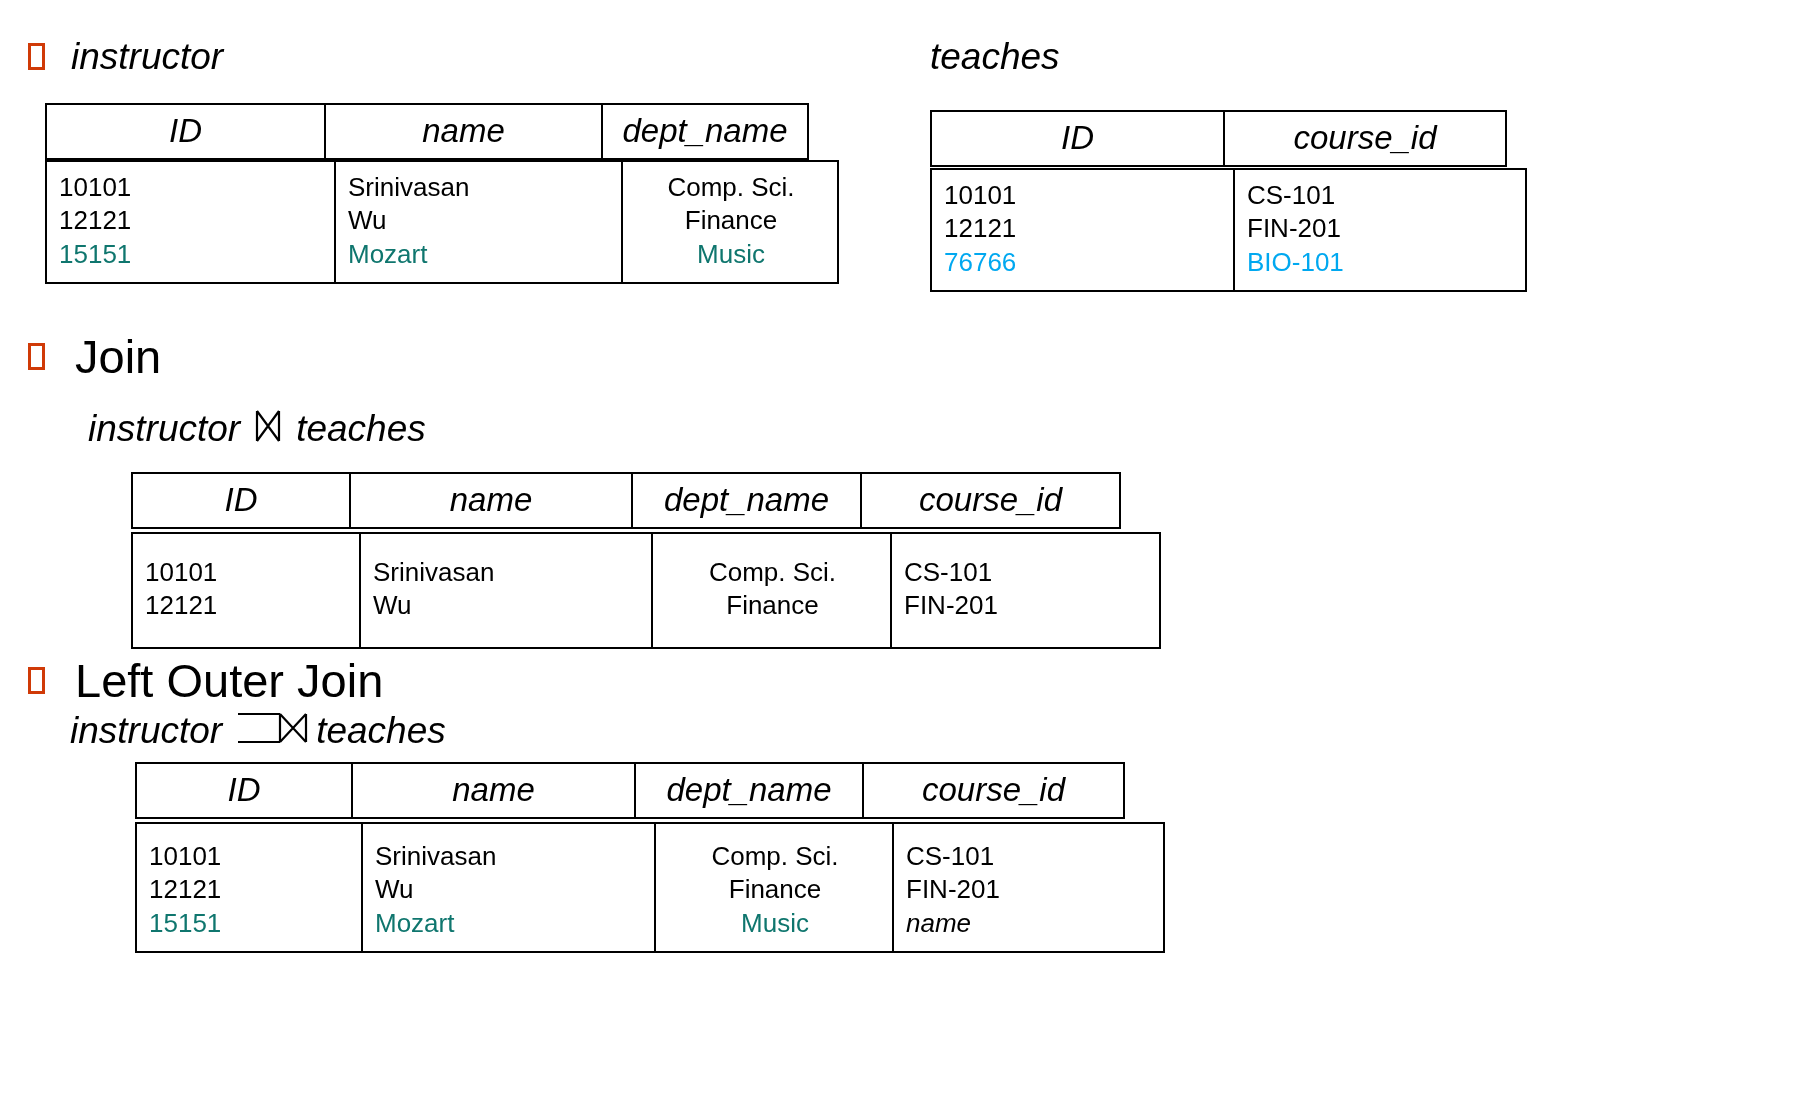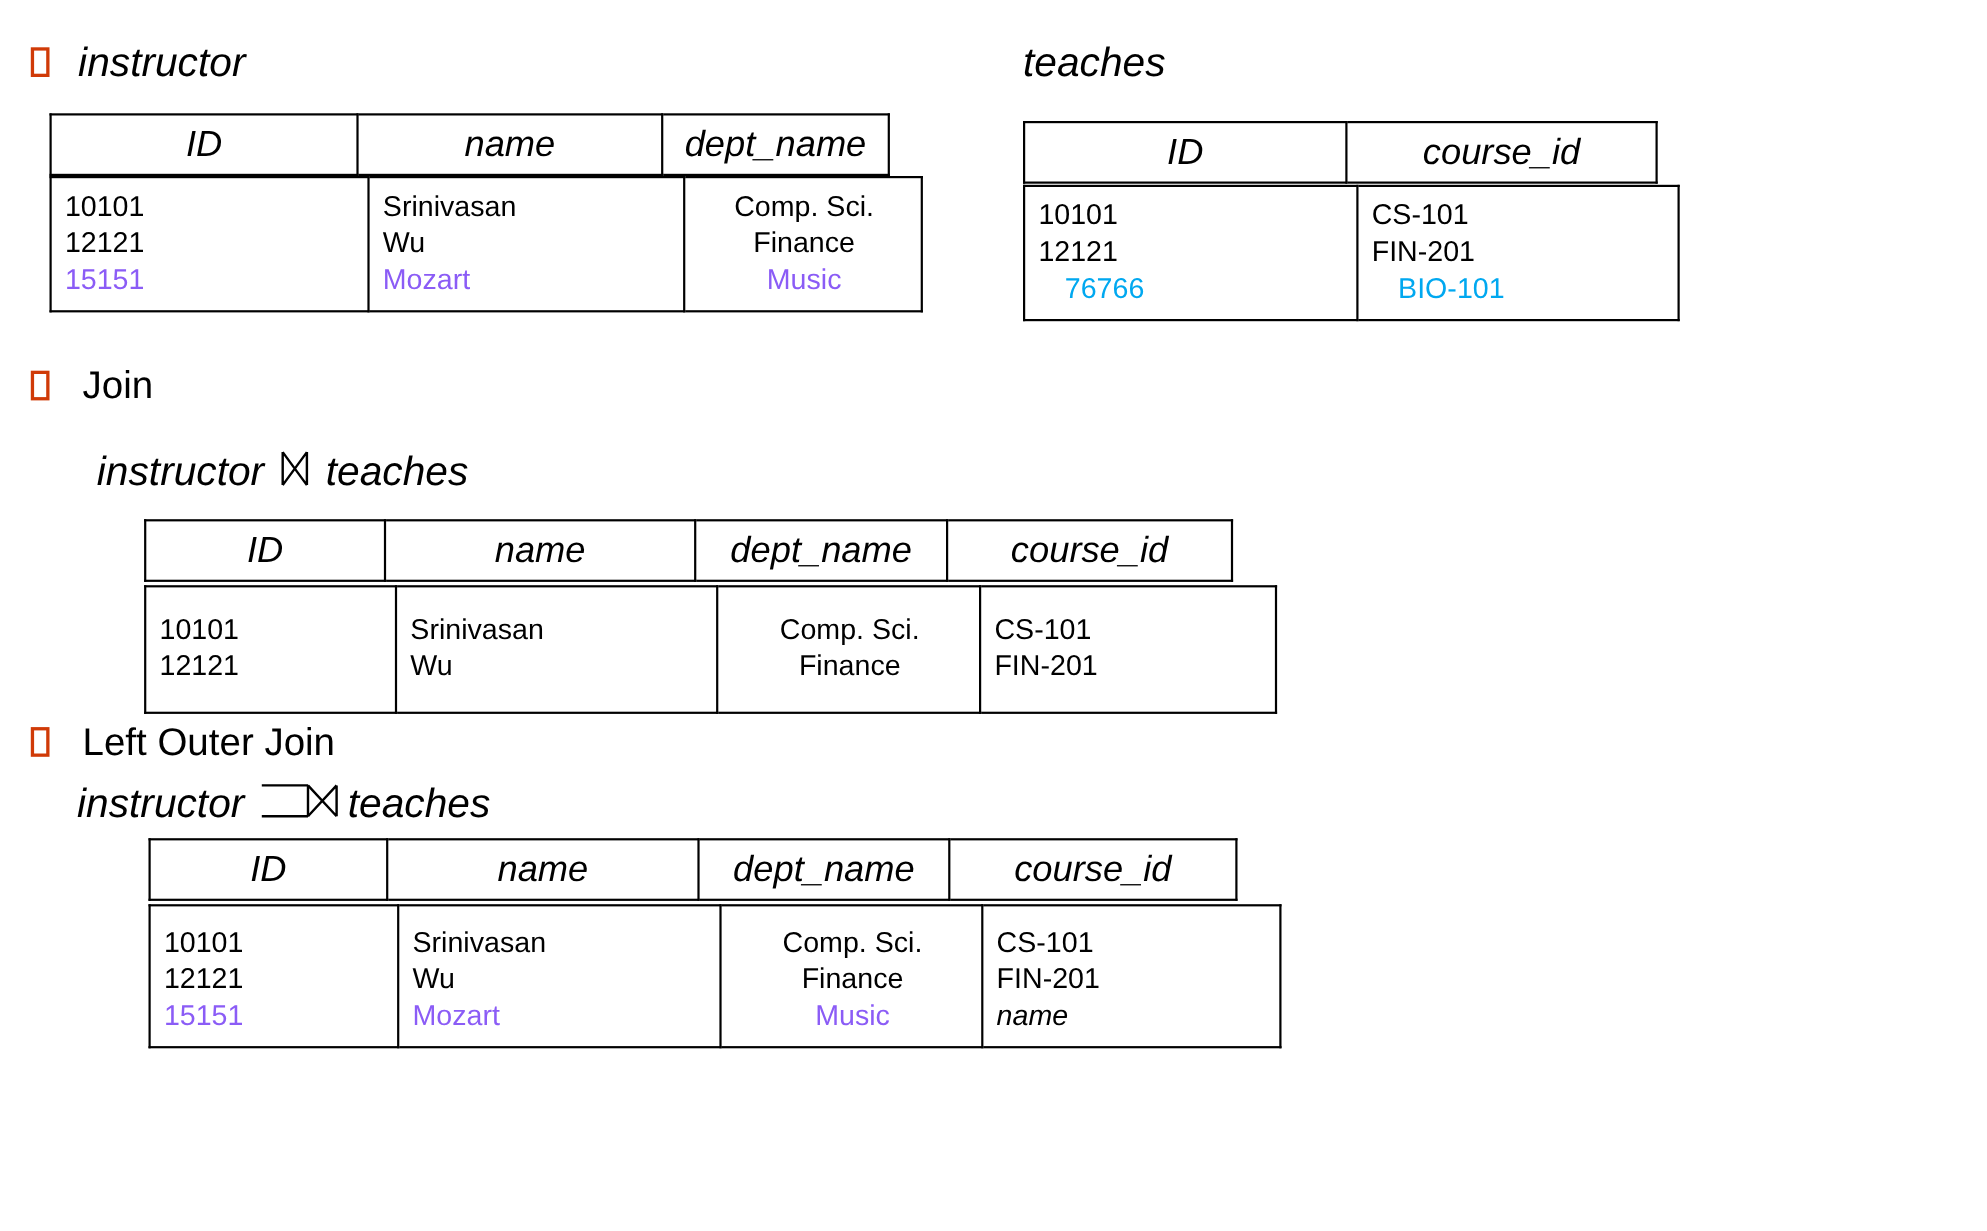--- a/index.html
+++ b/index.html
@@ -26,21 +26,21 @@
     box-sizing: border-box;
     display: inline-block;
   }
 
   .bullet-row {
     display: flex;
     align-items: center;
   }
 
   .bullet-label {
-    font-size: 35px;
+    font-size: 47px;
     line-height: 1;
     white-space: nowrap;
   }
   .bullet-label.ital {
     font-style: italic;
     font-size: 37px;
   }
 
   
   .caption {
@@ -71,22 +71,22 @@
   }
   .data-cell {
     font-size: 26px;
     line-height: 1.28;
     padding: 9px 10px 11px 12px !important;
     white-space: nowrap;
   }
   .data-cell.c { text-align: center; }
   .data-cell.l { text-align: left; }
 
-  .row-red   { color: #8b5cf6; }
-  .row-blue  { color: #00A8F0; margin-left: 24px; }
+  .row-red   { color: #0f766e; }
+  .row-blue  { color: #00A8F0; }
   .null-val  { font-style: italic; }
 
   
   .joinsym { display: inline-block; vertical-align: middle; }
 </style>
 </head>
 <body>
 
 <div class="abs bullet-row" style="left:28px; top:38px;">
   <span class="bullet"></span>

